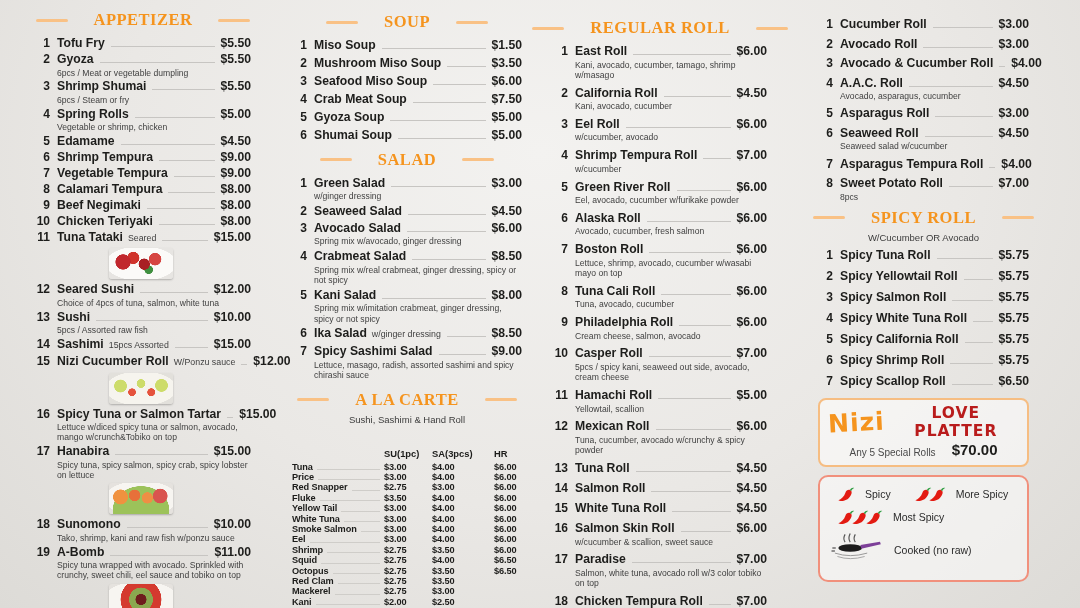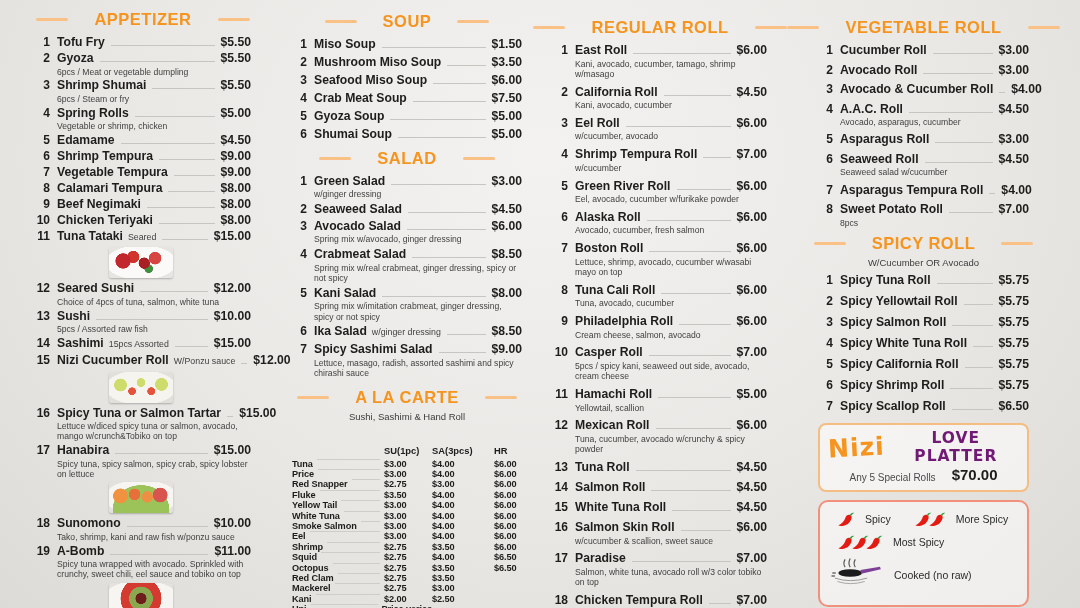--- a/index.html
+++ b/index.html
@@ -8,21 +8,21 @@
     font-family:"Liberation Sans",sans-serif;
     background:radial-gradient(ellipse at 50% 25%, #f3f2f0 0%, #eae8e5 55%, #dddbd7 100%);
     position:relative;color:#1d1d1b;
   }
   .col{position:absolute;}
   .col1{left:35px;top:10px;width:216px;}
   .col2{left:292px;top:12px;width:230px;}
   .col3{left:553px;top:18px;width:214px;}
   .col4{left:818px;top:18px;width:211px;}
 
-  .section-header{display:flex;align-items:center;justify-content:center;gap:26px;margin:0 0 7px 0;}
+  .section-header{display:flex;align-items:center;justify-content:center;gap:26px;margin:0 0 7px 0;font-family:Liberation Serif, serif;}
   .dash{flex:0 0 32px;height:3px;background:#f9c185;border-radius:2px;}
   .section-title{color:#f5941e;font-weight:bold;font-size:16.5px;letter-spacing:.5px;white-space:nowrap;}
   .section-sub{text-align:center;font-size:9.5px;color:#3c3c3c;margin:-3px 0 6px 0;}
 
   .item{margin-bottom:3px;}
   .item-main{display:flex;align-items:baseline;line-height:13.5px;}
   .num{flex:0 0 22px;font-weight:bold;font-size:12px;text-align:right;padding-right:7px;box-sizing:border-box;}
   .name{font-weight:bold;font-size:12.2px;white-space:nowrap;}
   .name2{font-weight:bold;font-size:12.2px;margin-left:22px;line-height:13px;}
   .note{font-size:8.8px;color:#3e3e3e;margin-left:5px;white-space:nowrap;}
@@ -64,35 +64,35 @@
     radial-gradient(ellipse at 50% 88%, #9cc25a 0 62%, transparent 63%),
     radial-gradient(ellipse at 50% 50%, #f7f5f1 0 80%, #e5e2de 81%);}
   .photo-abomb{background:
     radial-gradient(circle at 50% 50%, #6e1d1d 0 15%, #8aa84f 16% 33%, #d43a2f 34% 57%, transparent 58%),
     radial-gradient(ellipse at 50% 50%, #f7f5f1 0 82%, #e5e2de 83%);}
 
   
   .al-head{display:flex;align-items:baseline;font-weight:bold;font-size:9.4px;margin:23px 0 3px 0;}
   .al-head .h-name{flex:1 1 auto;}
   .h-su{flex:0 0 48px;} .h-sa{flex:0 0 52px;} .h-hr{flex:0 0 38px;text-align:left;padding-left:10px;box-sizing:border-box;}
-  .al-row{display:flex;align-items:flex-start;font-weight:bold;font-size:9.2px;line-height:10.4px;letter-spacing:-.1px;}
+  .al-row{display:flex;align-items:flex-end;font-weight:bold;font-size:9.2px;line-height:10.4px;letter-spacing:-.1px;}
   .al-name{flex:0 0 auto;white-space:nowrap;}
   .al-leader{flex:1 1 6px;border-bottom:1px solid #cfcdc9;margin:0 4px 2px 4px;}
   .al-su{flex:0 0 48px;white-space:nowrap;}
   .al-sa{flex:0 0 52px;white-space:nowrap;}
   .al-hr{flex:0 0 38px;white-space:nowrap;padding-left:10px;box-sizing:border-box;}
 
   
   .platter-box{border:2px solid #f6bd82;border-radius:8px;background:rgba(255,255,255,.55);
     margin:10px 0 8px 0;padding:4px 8px 7px 8px;text-align:center;}
   .platter-top{display:flex;align-items:center;justify-content:center;gap:8px;}
   .brand{color:#f5941e;font-family:"DejaVu Sans","Liberation Sans",sans-serif;font-weight:bold;
     font-size:25px;transform:rotate(-3deg);letter-spacing:1px;display:inline-block;}
   .platter-title{font-family:"DejaVu Sans","Liberation Sans",sans-serif;font-weight:bold;
-    font-size:15.5px;letter-spacing:1px;color:#701a75;}
+    font-size:15.5px;letter-spacing:1px;color:#b91c1c;}
   .platter-bottom{display:flex;align-items:flex-end;justify-content:center;gap:16px;margin-top:1px;}
   .platter-sub{font-size:10px;color:#4a4a4a;}
   .platter-price{font-weight:bold;font-size:15px;}
 
   .legend-box{border:2px solid #f1907c;border-radius:10px;background:rgba(255,255,255,.5);
     padding:8px 10px 6px 10px;}
   .legend-row{display:flex;align-items:center;margin-bottom:5px;}
   .legend-label{font-size:10.5px;color:#2b2b2b;margin-left:8px;white-space:nowrap;}
   .chili-group{display:inline-flex;align-items:center;margin-left:6px;}
   .chili{width:21px;height:18px;}
@@ -884,25 +884,20 @@
       <span class="leader"></span>
       <span class="price">$7.00</span>
     </div>
     <div class="name2">w/Cucumber</div>
 
   </div>
 </div>
 </section>
 
 <section class="col col4">
-  <div class="section-header">
-    <span class="dash"></span>
-    <div class="section-title">VEGETABLE ROLL</div>
-    <span class="dash"></span>
-  </div>
   <div class="items veg-items">
   <div class="item">
     <div class="item-main">
       <span class="num">1</span>
       <span class="name">Cucumber Roll</span>
 
       <span class="leader"></span>
       <span class="price">$3.00</span>
     </div>
 

